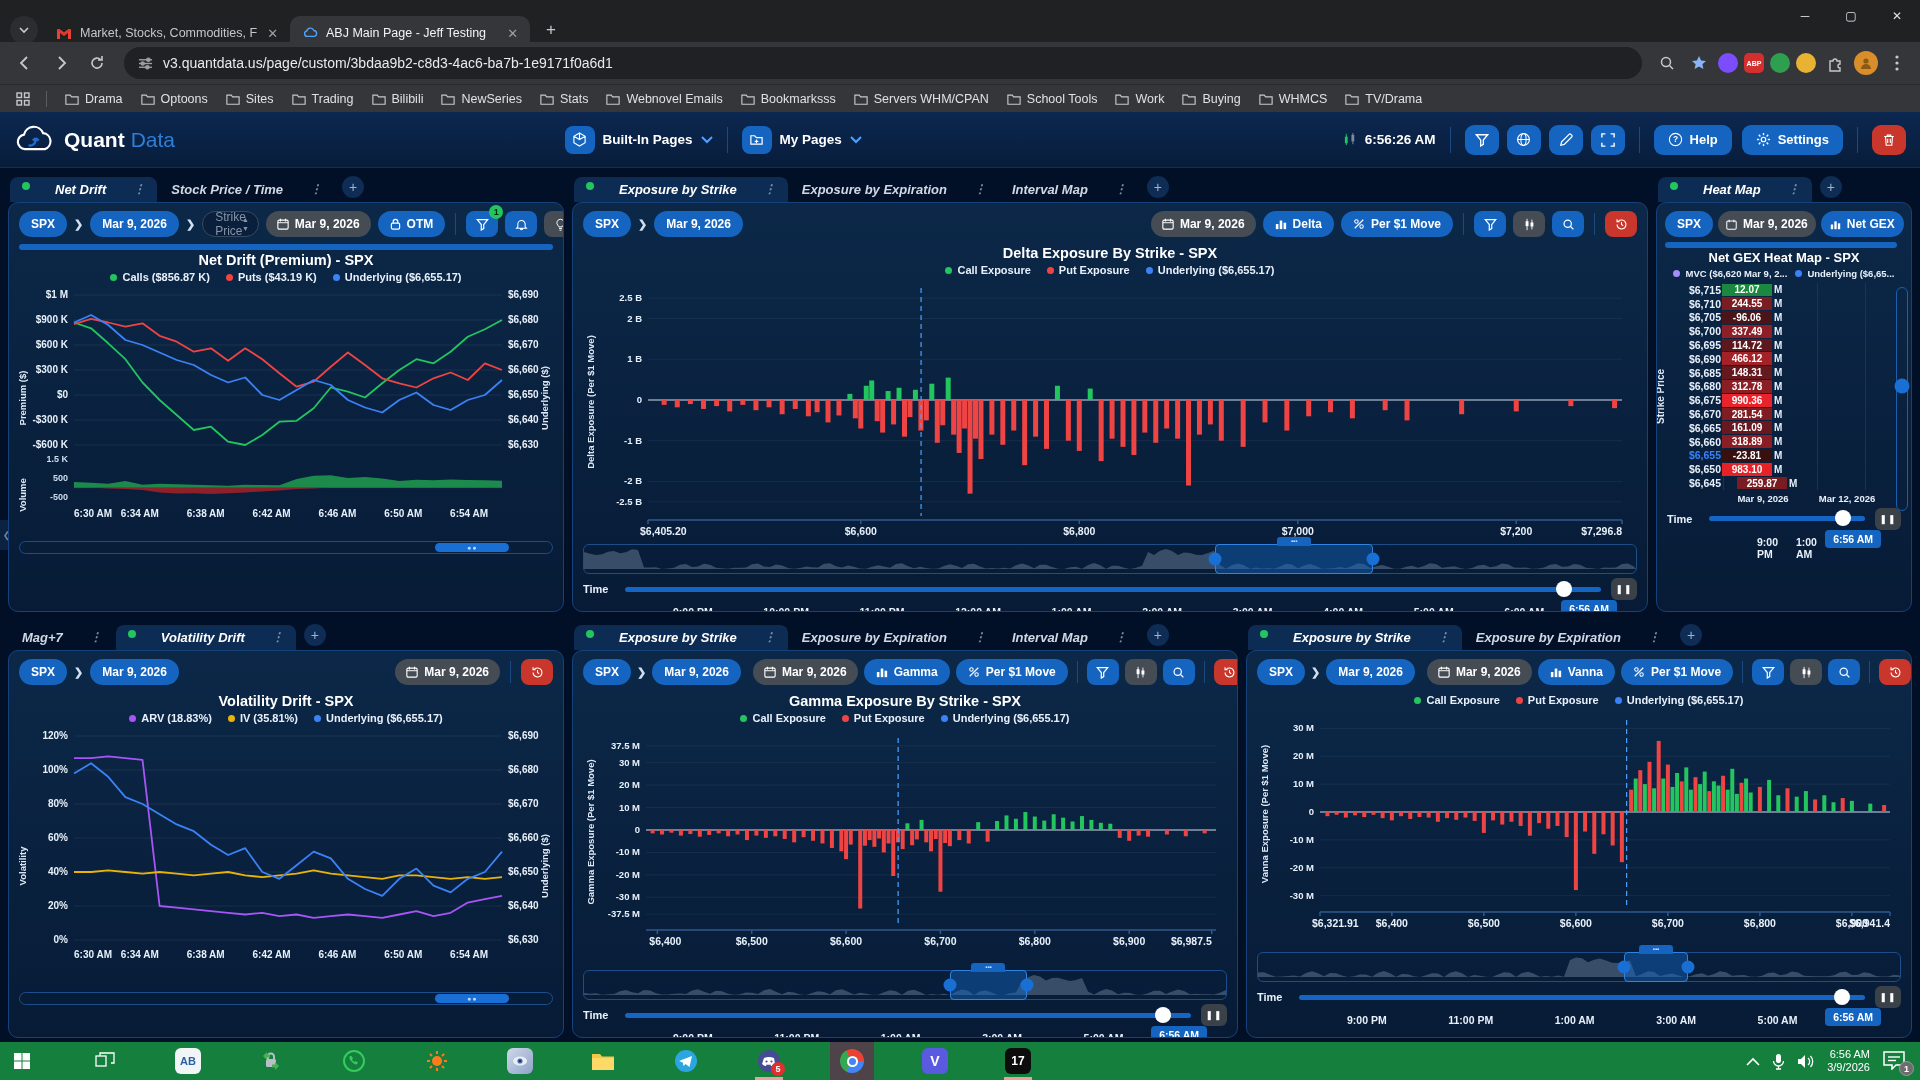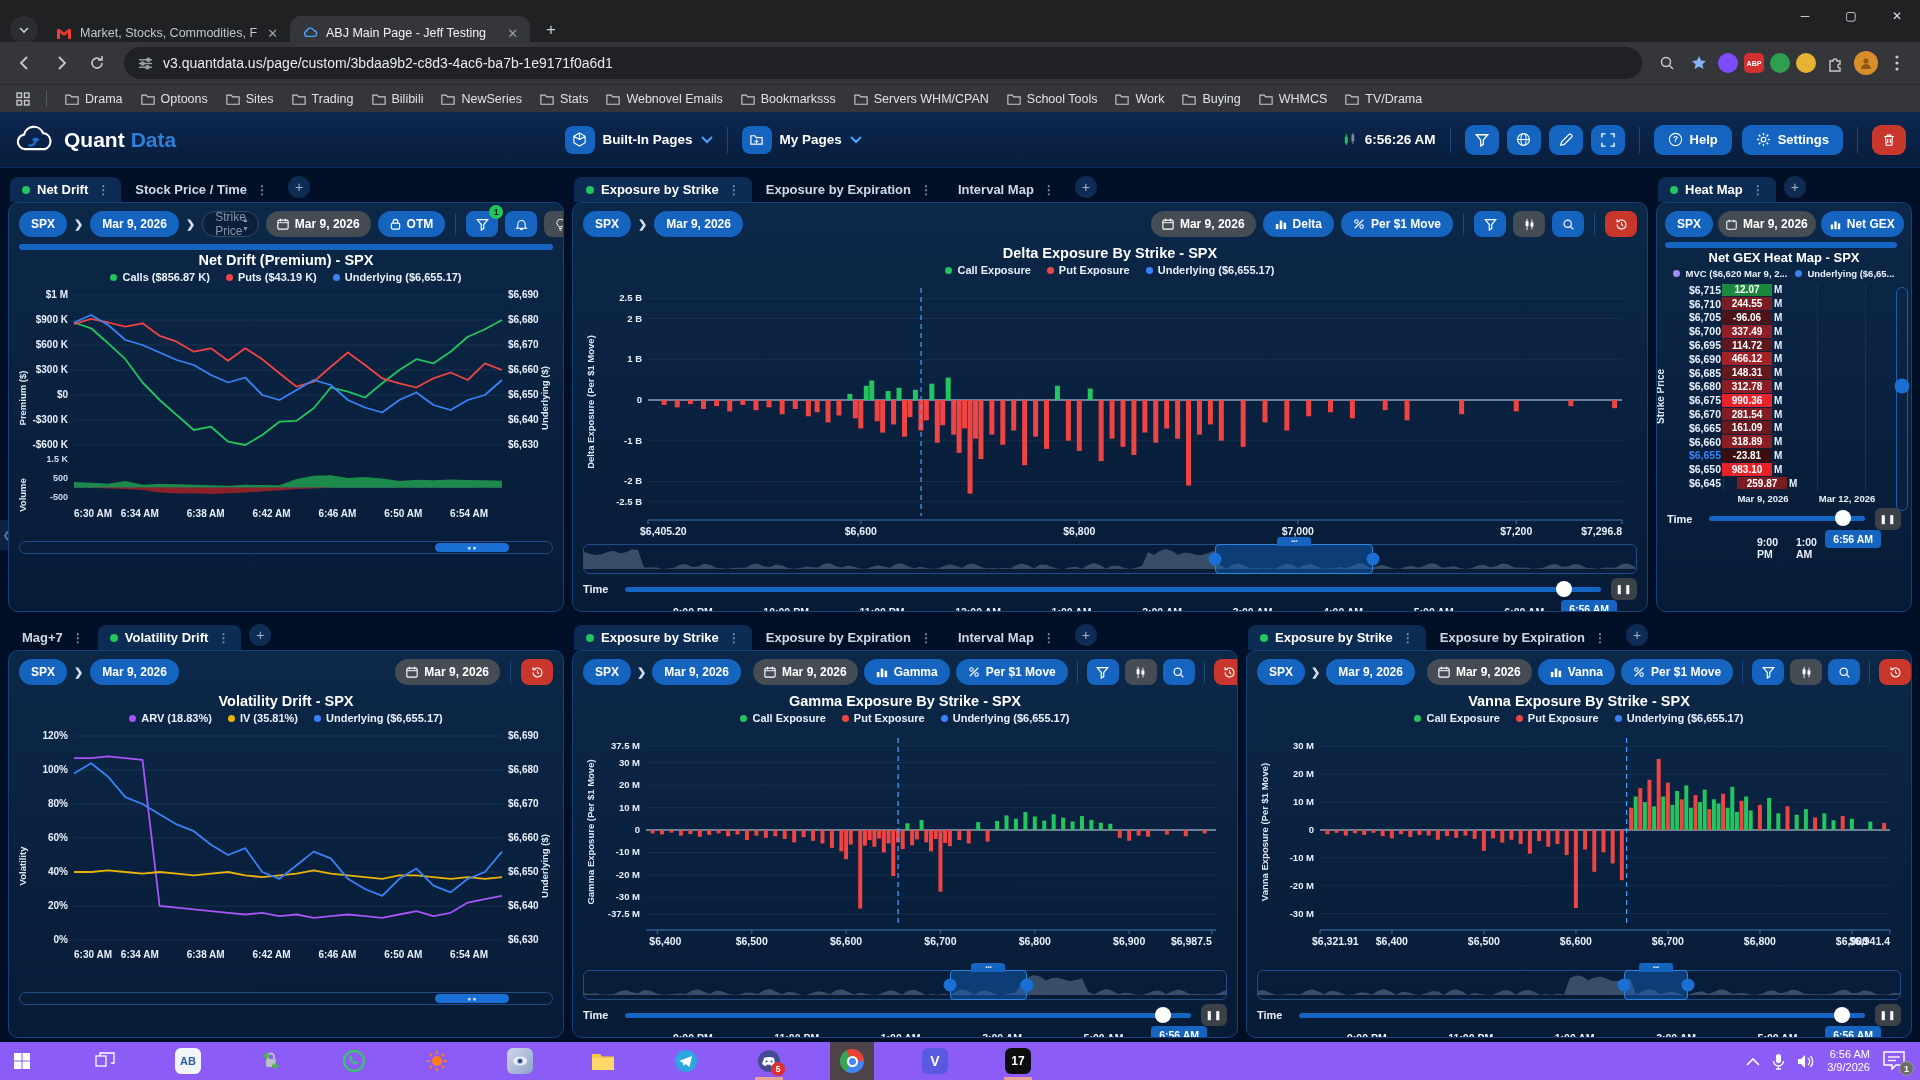--- a/index.html
+++ b/index.html
@@ -40,38 +40,38 @@
     display:flex; align-items:center; gap:4px; padding:0 10px; border-top:1px solid #2a2b2e; }
   .bm-sep { width:1px; height:16px; background:#5a5d61; margin:0 6px; }
   .bm-item { display:flex; align-items:center; gap:6px; color:#dfe1e4; font-size:12.5px; padding:3px 8px; border-radius:6px; }
 
   
   .appheader { position:absolute; top:112px; left:0; right:0; height:56px;
     background:linear-gradient(#0c2750,#081d3b); display:flex; align-items:center;
     padding:0 14px; border-bottom:1px solid #0b3060; }
   .brand { display:flex; align-items:center; gap:10px; width:250px; }
   .brand-quant { color:#fff; font-size:21px; font-weight:bold; }
-  .brand-data { color:#2f7fd6; font-size:21px; font-weight:bold; margin-left:-4px; }
+  .brand-data { color:#2f7fd6; font-size:21px; font-weight:normal; margin-left:-4px; }
   .hgroup { display:flex; align-items:center; gap:8px; color:#fff; font-size:13.5px; font-weight:bold; }
   .hdiv { width:1px; height:26px; background:#1c4a80; margin:0 14px; }
   .sqico { width:30px; height:28px; border-radius:8px; background:#1464c0; display:flex;
     align-items:center; justify-content:center; }
   .hbtn { width:34px; height:30px; border-radius:9px; background:#1464c0; display:flex;
     align-items:center; justify-content:center; }
   .hbtn.red { background:#c9372c; }
   .hpill { height:30px; border-radius:9px; background:#1464c0; color:#fff; display:flex;
     align-items:center; gap:7px; padding:0 14px; font-size:13px; font-weight:bold; }
   .clock { display:flex; align-items:center; gap:7px; color:#fff; font-size:13.5px; font-weight:bold; }
 
   
   .dash { position:absolute; top:168px; left:0; width:1920px; height:874px; background:#021027; }
   .panel { position:absolute; }
   .ptabs { display:flex; align-items:flex-end; height:30px; gap:2px; padding-left:2px; }
-  .ptab { display:flex; align-items:center; gap:7px; padding:5px 12px; font-size:13px; font-weight:bold;
-    color:#cfd9e6; border-radius:8px 8px 0 0; }
+  .ptab { display:flex; align-items:flex-start; gap:25px; padding:5px 12px; font-size:13px; font-weight:bold;
+    color:#cfd9e6; border-radius:8px 8px 0 0;font-style:italic; }
   .ptab.active { background:#0d2c54; color:#fff; }
   .pdot { width:8px; height:8px; border-radius:50%; background:#22c55e; }
   .pkebab { color:#7f93ac; font-size:12px; margin-left:2px; letter-spacing:0; }
   .ptab-plus { width:22px; height:22px; margin:0 0 4px 6px; border-radius:50%; background:#0e2c54;
     color:#9fb4cd; display:flex; align-items:center; justify-content:center; font-size:14px; }
   .pbody { position:absolute; left:0; right:0; top:30px; bottom:0; border-radius:10px;
     background:linear-gradient(#0c2848,#071b36); border:1px solid #15427a; overflow:hidden; }
   .ptoolbar { display:flex; align-items:center; gap:7px; padding:8px 10px 6px 10px; }
   .pill { height:26px; border-radius:14px; background:#1464c0; color:#fff; display:flex;
     align-items:center; gap:6px; padding:0 12px; font-size:12px; font-weight:bold; white-space:nowrap; }
@@ -128,21 +128,21 @@
   .hm-suffix { margin-left:2px; font-size:10px; font-weight:bold; color:#e8f1fb; }
   .hm-grid { position:absolute; top:0; bottom:0; width:1px; background:#11355e; z-index:1; }
   .hm-axis { display:flex; margin:3px 22px 0 64px; font-size:9.5px; font-weight:bold; color:#e8f1fb; }
   .vslider { position:absolute; width:12px; border:1px solid #1a5fae; border-radius:6px; }
   .vknob { position:absolute; left:50%; transform:translate(-50%,-50%); width:15px; height:15px;
     border-radius:50%; background:#1a6fd4; }
   .edge-handle { position:absolute; left:0; top:352px; width:13px; height:30px; background:#0b2242;
     border-radius:0 6px 6px 0; color:#6b83a0; font-size:9px; display:flex; align-items:center; justify-content:center; }
 
   
-  .taskbar { position:absolute; left:0; right:0; bottom:0; height:38px; background:#8b5cf6;
+  .taskbar { position:absolute; left:0; right:0; bottom:0; height:38px; background:#15803d;
     display:flex; align-items:center;gap:39px; }
   .tb-tile { position:relative; width:44px; height:38px; display:flex; align-items:center; justify-content:center; }
   .tb-tile.active { background:#4d4349; }
   .tb-underline { position:absolute; bottom:0; left:8px; right:8px; height:3px; background:#e8a29a; }
   .tb-badge { position:absolute; right:6px; bottom:4px; width:14px; height:14px; border-radius:50%;
     background:#e02f2f; color:#fff; font-size:9px; font-weight:bold; display:flex; align-items:center; justify-content:center; }
   .tile-sq { width:26px; height:26px; border-radius:6px; display:flex; align-items:center;
     justify-content:center; font-weight:bold; }
   .tray { margin-left:auto; display:flex; align-items:center; gap:12px; padding-right:12px; color:#fff; }
   .tray-time { text-align:right; font-size:11px; line-height:13px; }
@@ -1352,21 +1352,20 @@
               </svg>
             </div>
           <div class="tdiv"></div>
           <div class="icochip red">
             <svg width="13" height="13" viewBox="0 0 16 16">
                 <path d="M2.5 8a5.5 5.5 0 1 0 1.6-3.9M2.5 1.5v3h3" stroke="#fff" stroke-width="1.4" fill="none"></path>
                 <path d="M8 5v3l2 1.5" stroke="#fff" stroke-width="1.3" fill="none"></path>
               </svg>
             </div>
         </div>
-        <div class="ptitle">Vanna Exposure By Strike - SPX</div>
         <div class="plegend" id="legend-vanna">
             <span class="li">
               <span class="ldot" style="background: rgb(34, 197, 94);"></span>
               <span>Call Exposure</span>
             </span>
             <span class="li">
               <span class="ldot" style="background: rgb(239, 68, 68);"></span>
               <span>Put Exposure</span>
             </span>
             <span class="li">

